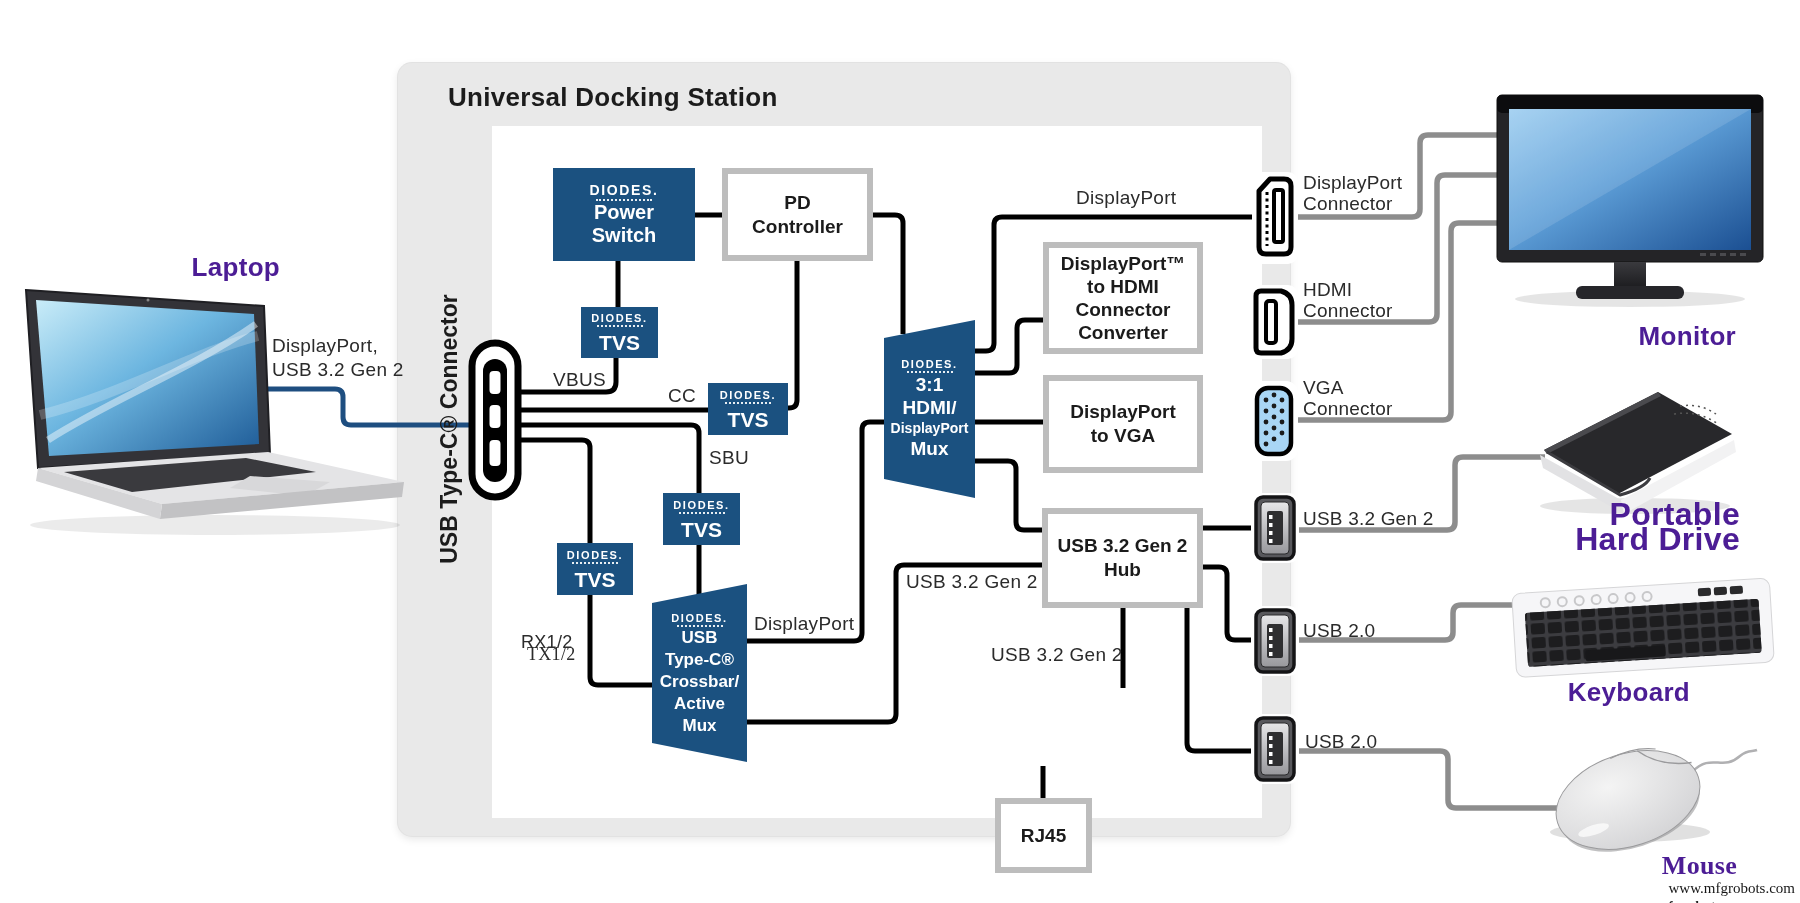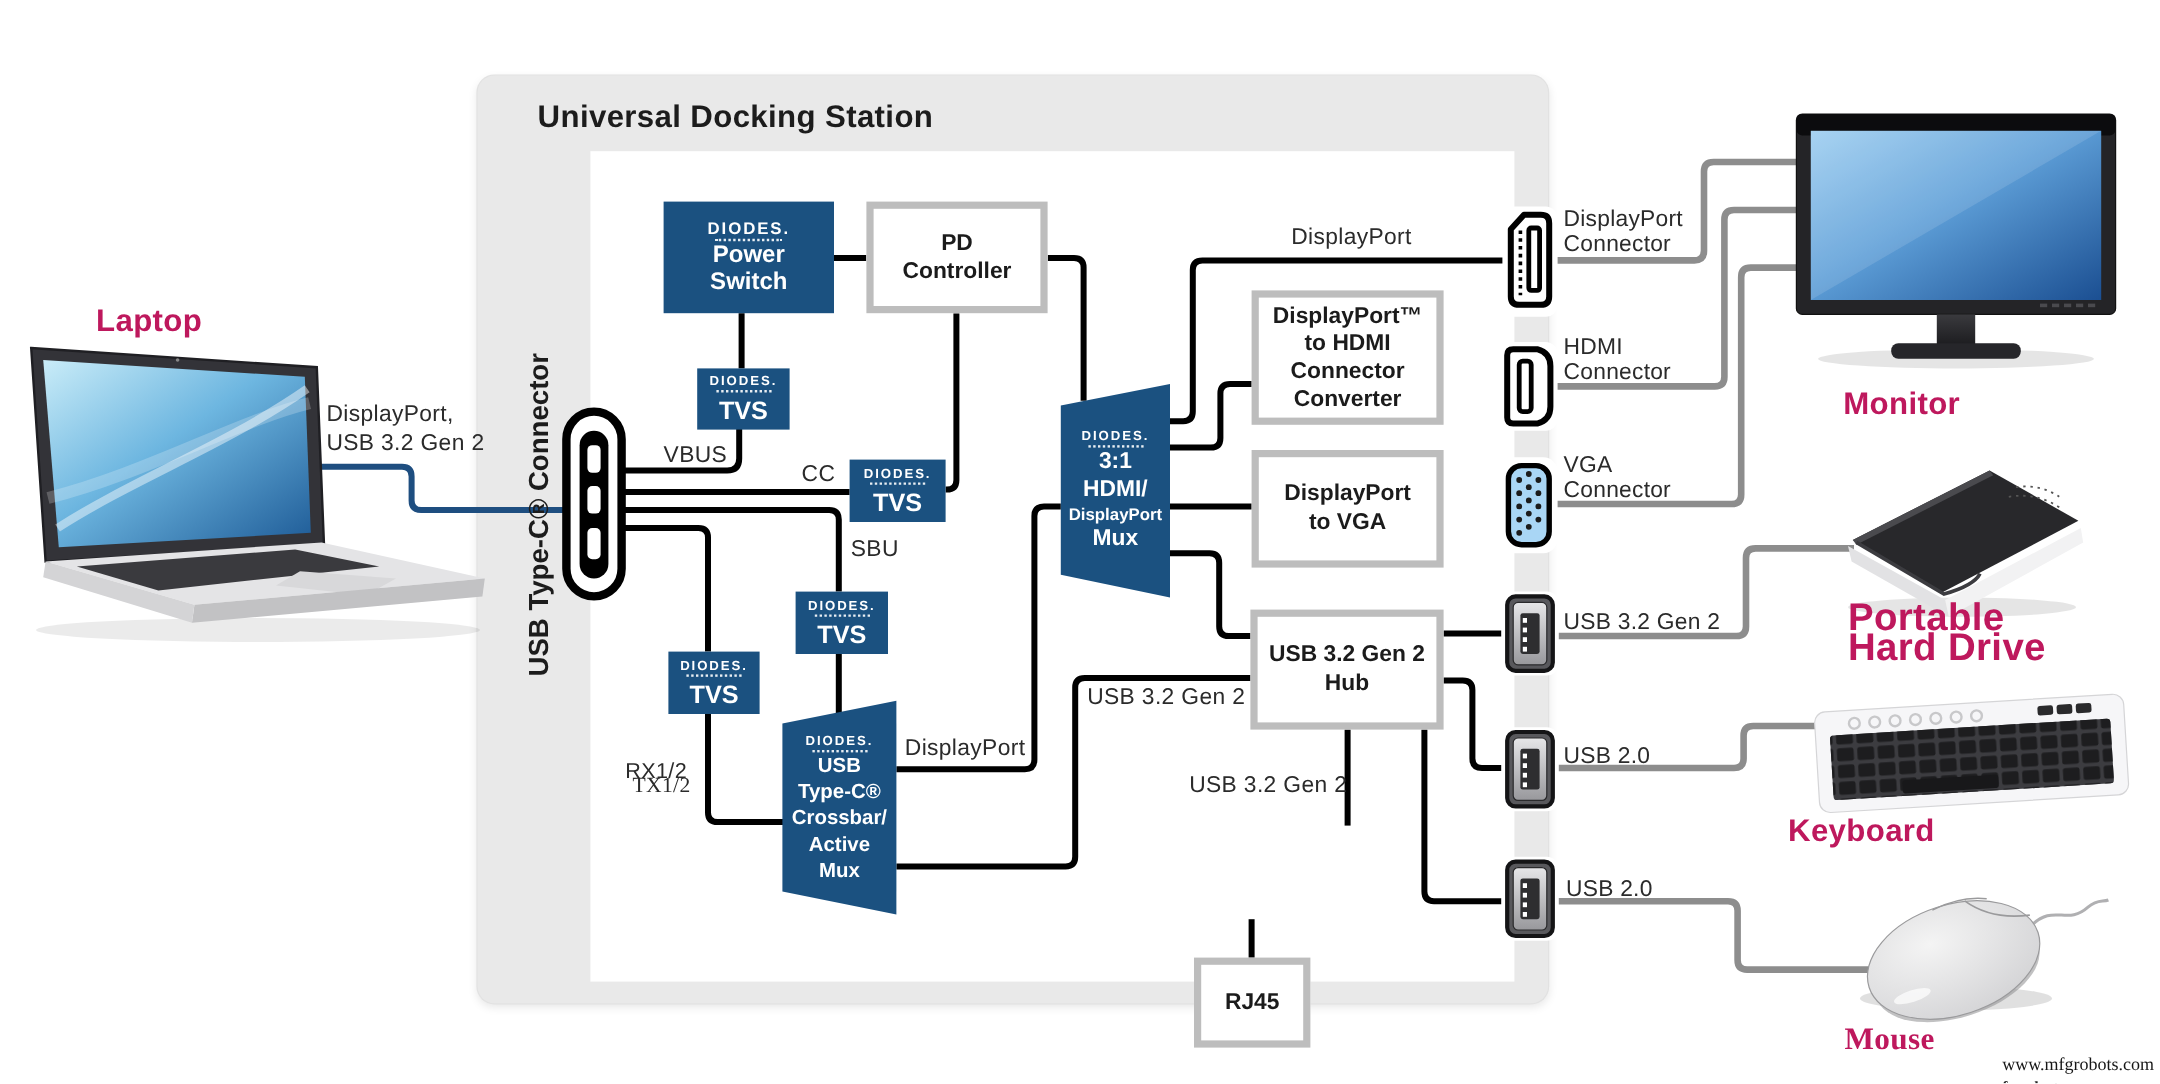--- a/index.html
+++ b/index.html
@@ -22,21 +22,21 @@
   .blue{box-sizing:border-box;background:#1B5180;color:#fff;display:flex;flex-direction:column;
         align-items:center;justify-content:center;text-align:right;font-weight:bold;}
   .blue.trap{background:transparent;}
   .dlogo{display:flex;flex-direction:column;align-items:center;color:#fff;}
   .dlogo .btxt{font-weight:bold;letter-spacing:1.6px;}
   .logo-lg .btxt{font-size:14px;}
   .logo-sm .btxt{font-size:11px;}
   .dlogo .dots{border-bottom:2px dotted rgba(255,255,255,.9);margin-top:1px;}
   .logo-lg .dots{width:56px;}
   .logo-sm .dots{width:46px;}
-  .dev-label{font-size:26px;font-weight:bold;color:#be185d;text-align:left;letter-spacing:.3px;}
+  .dev-label{font-size:26px;font-weight:bold;color:#4c1d95;text-align:right;letter-spacing:.3px;}
   .dev-label.two{font-size:32px;line-height:25px;}
   .wm{font-family:"Liberation Serif",serif;font-size:15px;color:#161616;text-align:right;}
   .wm-clip{height:5px;overflow:hidden;font-family:"Liberation Serif",serif;font-weight:bold;
            font-size:13px;letter-spacing:1px;color:#222;}
   .ps-line{font-size:20px;line-height:23px;}
   .tvs-line{font-size:21px;line-height:21px;margin-top:5px;}
   .m31-a{font-size:19px;line-height:23px;}
   .m31-b{font-size:14px;line-height:18px;}
   .cb-line{font-size:17px;line-height:22px;}
 </style>

